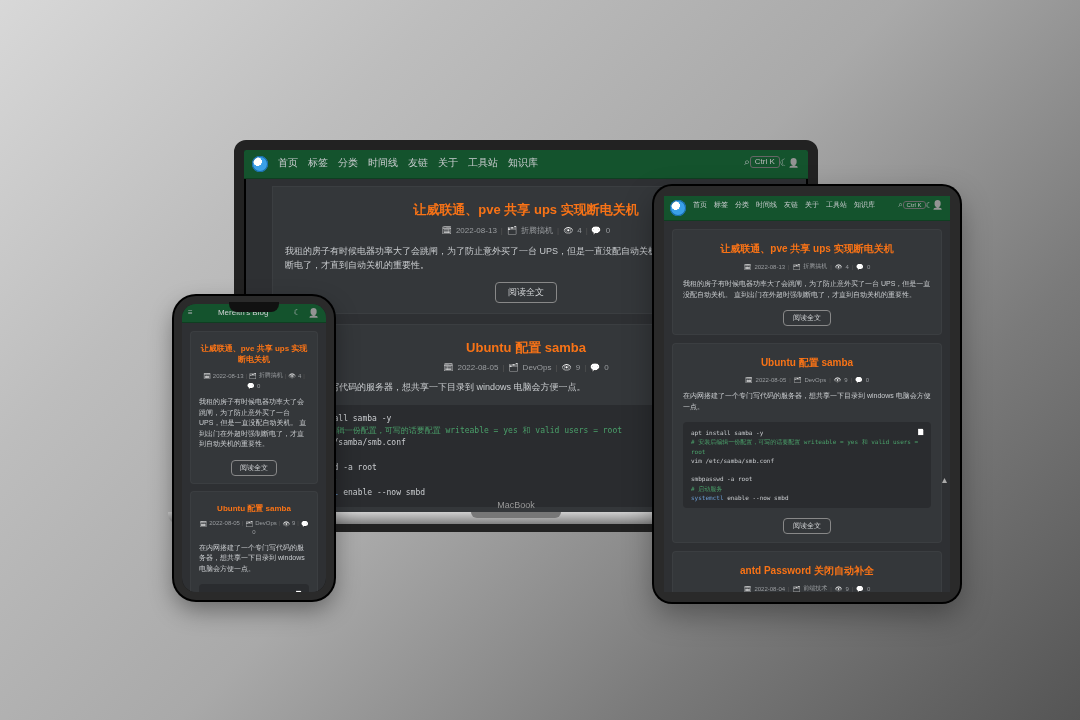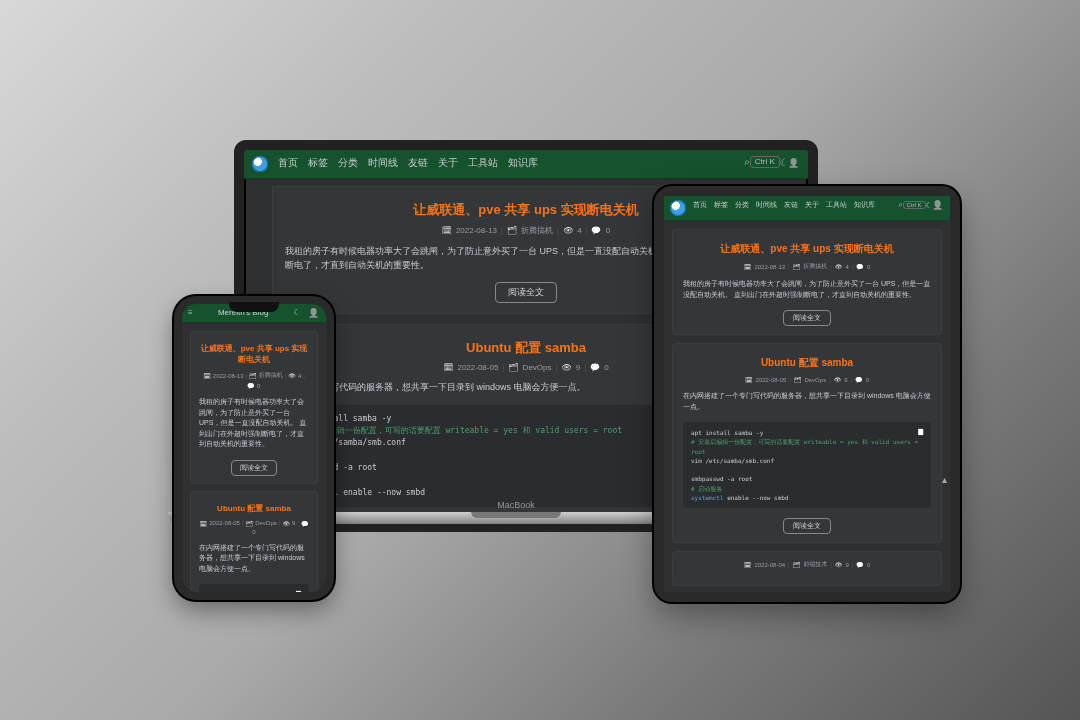--- a/index.html
+++ b/index.html
@@ -234,20 +234,21 @@
             <div><span>vim /etc/samba/smb.conf</span></div>
             <div>&nbsp;</div>
             <div><span>smbpasswd -a root</span></div>
             <div class="cmt"># 启动服务</div>
             <div><span class="kw">systemctl</span> enable --now smbd</div>
           </div>
           <a class="readmore">阅读全文</a>
         </article>
 
         <article class="card">
+          <h2 class="post-title">antd Password 关闭自动补全</h2>
           <div class="meta">
             <span class="cal-ico"></span>
               <span>2022-08-04</span>
               <span class="sep">|</span>
             <span class="folder-ico"></span>
               <span>前端技术</span>
               <span class="sep">|</span>
             <span class="eye-ico"></span>
               <span>9</span>
               <span class="sep">|</span>

